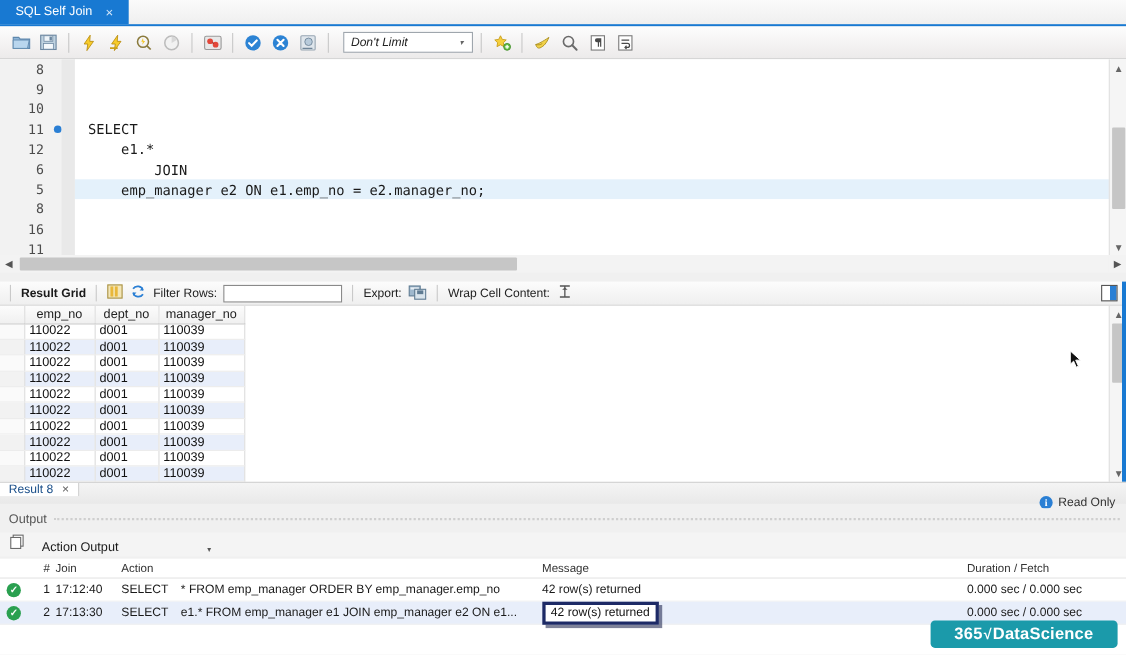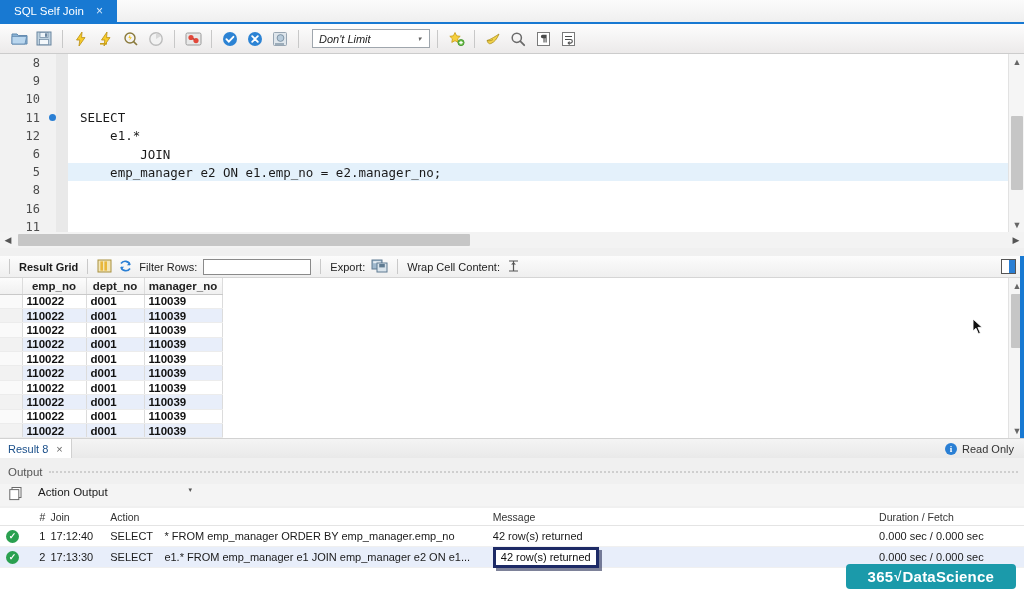--- a/index.html
+++ b/index.html
@@ -104,21 +104,21 @@
   }
   .panel-toggle {
     position: absolute; right: 8px; top: 3px; width: 15px; height: 15px;
     border: 1px solid #555; background: linear-gradient(to right,#fff 0 55%, #2a7fd4 55% 100%);
   }
 
   
   .grid-wrap { position: absolute; top: 278px; left: 0; width: 1008px; height: 160px; background: #fff; overflow: hidden;}
   table.rgrid { border-collapse: collapse; table-layout: fixed; }
   table.rgrid th, table.rgrid td {
-    font-size: 11.5px; font-weight: bold; color: #111;
+    font-size: 11.5px; font-weight: normal; color: #111;
     border-right: 1px solid #dcdcdc; border-bottom: 1px solid #ececec;
     height: 14.4px; padding: 0 4px; text-align: left; overflow: hidden; white-space: nowrap;
   }
   table.rgrid th {
     background: linear-gradient(#fcfcfc,#f0f0f0); text-align: center;
     border-bottom: 1px solid #c9c9c9; height: 16px; color: #222;
   }
   .col-idx { width: 22px; background: #fafafa; }
   .col-emp { width: 64px; } .col-dept { width: 58px; } .col-mgr { width: 78px; }
   tr.alt td { background: #e8eefa; }
@@ -128,21 +128,21 @@
     border-left: 1px solid #e2e2e2;
   }
   .blue-edge {
     position: absolute; top: 256px; right: 0; width: 4px; height: 182px; background: #1879d2;
   }
 
   
   .restab {
     position: absolute; top: 438px; left: 0; width: 1024px; height: 20px;
     background: linear-gradient(#f4f4f4,#e9e9e9); border-top: 1px solid #d2d2d2;
-    display: flex; align-items: center;
+    display: flex; align-items: flex-start; flex-direction: column;
   }
   .restab-item {
     height: 19px; padding: 0 8px; background: #fff; display: flex; align-items: center;
     font-size: 11px; color: #1a4f8a; border-right: 1px solid #d0d0d0; gap: 8px;
   }
   .restab-item .x { color: #666; font-size: 11px; }
   .readonly {
     margin-left: auto; display: flex; align-items: center; gap: 5px;
     font-size: 11px; color: #333; padding-right: 10px;
   }
@@ -158,21 +158,21 @@
     background: #f0f0f0; display: flex; align-items: center; padding-left: 8px;
   }
   .outhdr .lbl { font-size: 11.5px; color: #555; padding-right: 6px; }
   .outhdr .dots { flex: 1; height: 1px; border-top: 2px dotted #cfcfcf; margin-right: 6px; }
 
   .outsel {
     position: absolute; top: 484px; left: 0; width: 1024px; height: 22px;
     background: #f4f4f4; display: flex; align-items: center; padding-left: 8px; gap: 8px;
   }
   .outsel-box {
-    width: 164px; height: 18px; display: flex; align-items: flex-start;
+    width: 164px; height: 18px; display: flex; align-items: flex-end;
     justify-content: space-between; padding: 0 4px 0 6px; font-size: 11.5px; color: #1a1a1a;
   }
 
   .logtable { position: absolute; top: 508px; left: 0; width: 1024px; height: 87px; background: #fff; }
   .log-head {
     display: flex; height: 18px; align-items: center; font-size: 10.5px; color: #333;
     border-bottom: 1px solid #e4e4e4; background: #fff;
   }
   .log-row {
     display: flex; height: 21px; align-items: center; font-size: 11px; color: #1a1a1a;

